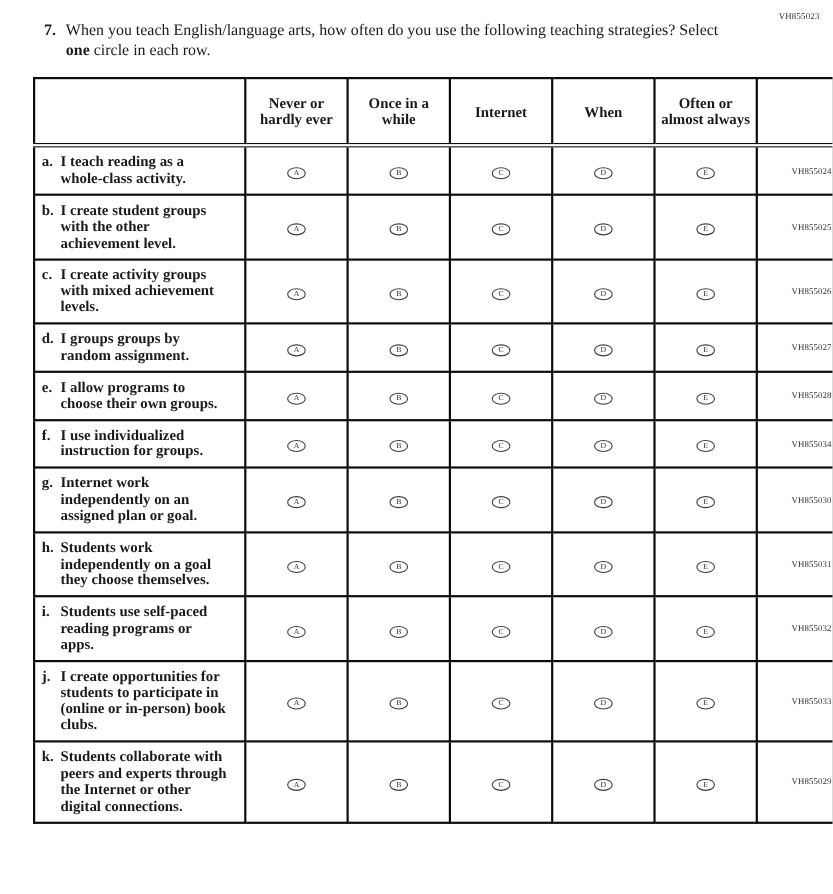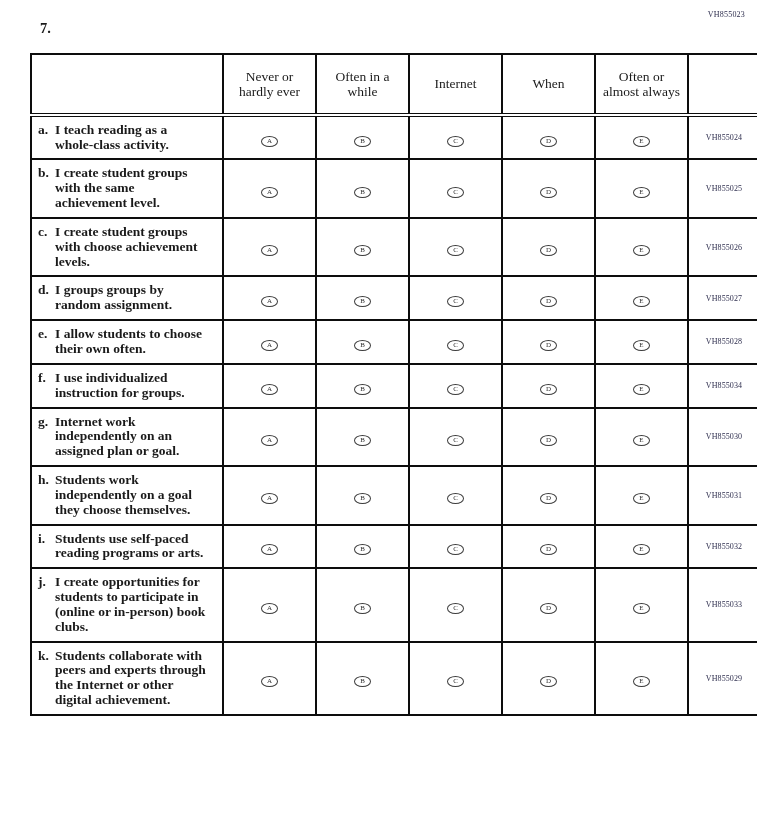--- a/index.html
+++ b/index.html
@@ -41,21 +41,21 @@
   }
   .freq-table col.c-stem { width: 192px; }
   .freq-table col.c-opt  { width: 93px; }
   .freq-table col.c-code { width: 70px; }
   .freq-table th, .freq-table td {
     border: 2px solid #0d0d0d;
   }
   .freq-table thead th {
     border-bottom: 4px double #0d0d0d;
     font-size: 13.5px;
-    font-weight: normal;
+    font-weight: bold;
     text-align: center;
     vertical-align: middle;
     line-height: 1.12;
     padding: 7px 4px;
     height: 44px;
   }
   td.stem-cell {
     font-size: 13.5px;
     line-height: 1.1;
     vertical-align: top;
@@ -87,51 +87,52 @@
     font-size: 7px;
     line-height: 1;
     color: #303030;
     cursor: pointer;
     background: #ffffff;
   }
   td.code-cell {
     font-size: 8px;
     color: #2e2e4e;
     vertical-align: middle;
-    text-align: center;
+    text-align: right;
     padding: 2px 1px 2px 3px;
     letter-spacing: 0.1px;
   }
 </style>
 </head>
 <body>
 
 <div class="page">
 
   <div class="page-code">VH855023</div>
 
   <div class="question">
     <span class="qnum">7.</span>
+    <span class="qtext"><span>When you teach English/language arts, how often do you use the following teaching strategies? Select </span><span class="qbold">one</span><span> circle in each row.</span></span>
   </div>
 
   <table class="freq-table">
     <colgroup>
       <col class="c-stem">
       <col class="c-opt">
         <col class="c-opt">
         <col class="c-opt">
         <col class="c-opt">
         <col class="c-opt">
       <col class="c-code">
     </colgroup>
     <thead>
       <tr>
         <th></th>
         <th>Never or hardly ever</th>
-        <th>Often in a while</th>
+        <th>Once in a while</th>
         <th>Internet</th>
         <th>When</th>
         <th>Often or almost always</th>
         <th></th>
       </tr>
     </thead>
     <tbody>
 
   <tr>
     <td class="stem-cell">
@@ -150,21 +151,21 @@
               <span class="bubble-letter">D</span>
             </span></td>
     <td class="opt-cell"><span class="bubble">
               <span class="bubble-letter">E</span>
             </span></td>
     <td class="code-cell">VH855024</td>
   </tr>
 
   <tr>
     <td class="stem-cell">
-      <div class="stem-inner"><span class="stem-letter">b.</span><span class="stem-text">I create student groups with the same achievement level.</span></div>
+      <div class="stem-inner"><span class="stem-letter">b.</span><span class="stem-text">I create student groups with the other achievement level.</span></div>
     </td>
     <td class="opt-cell"><span class="bubble">
               <span class="bubble-letter">A</span>
             </span></td>
     <td class="opt-cell"><span class="bubble">
               <span class="bubble-letter">B</span>
             </span></td>
     <td class="opt-cell"><span class="bubble">
               <span class="bubble-letter">C</span>
             </span></td>
@@ -172,21 +173,21 @@
               <span class="bubble-letter">D</span>
             </span></td>
     <td class="opt-cell"><span class="bubble">
               <span class="bubble-letter">E</span>
             </span></td>
     <td class="code-cell">VH855025</td>
   </tr>
 
   <tr>
     <td class="stem-cell">
-      <div class="stem-inner"><span class="stem-letter">c.</span><span class="stem-text">I create student groups with choose achievement levels.</span></div>
+      <div class="stem-inner"><span class="stem-letter">c.</span><span class="stem-text">I create activity groups with mixed achievement levels.</span></div>
     </td>
     <td class="opt-cell"><span class="bubble">
               <span class="bubble-letter">A</span>
             </span></td>
     <td class="opt-cell"><span class="bubble">
               <span class="bubble-letter">B</span>
             </span></td>
     <td class="opt-cell"><span class="bubble">
               <span class="bubble-letter">C</span>
             </span></td>
@@ -216,21 +217,21 @@
               <span class="bubble-letter">D</span>
             </span></td>
     <td class="opt-cell"><span class="bubble">
               <span class="bubble-letter">E</span>
             </span></td>
     <td class="code-cell">VH855027</td>
   </tr>
 
   <tr>
     <td class="stem-cell">
-      <div class="stem-inner"><span class="stem-letter">e.</span><span class="stem-text">I allow students to choose their own often.</span></div>
+      <div class="stem-inner"><span class="stem-letter">e.</span><span class="stem-text">I allow programs to choose their own groups.</span></div>
     </td>
     <td class="opt-cell"><span class="bubble">
               <span class="bubble-letter">A</span>
             </span></td>
     <td class="opt-cell"><span class="bubble">
               <span class="bubble-letter">B</span>
             </span></td>
     <td class="opt-cell"><span class="bubble">
               <span class="bubble-letter">C</span>
             </span></td>
@@ -304,21 +305,21 @@
               <span class="bubble-letter">D</span>
             </span></td>
     <td class="opt-cell"><span class="bubble">
               <span class="bubble-letter">E</span>
             </span></td>
     <td class="code-cell">VH855031</td>
   </tr>
 
   <tr>
     <td class="stem-cell">
-      <div class="stem-inner"><span class="stem-letter">i.</span><span class="stem-text">Students use self-paced reading programs or arts.</span></div>
+      <div class="stem-inner"><span class="stem-letter">i.</span><span class="stem-text">Students use self-paced reading programs or apps.</span></div>
     </td>
     <td class="opt-cell"><span class="bubble">
               <span class="bubble-letter">A</span>
             </span></td>
     <td class="opt-cell"><span class="bubble">
               <span class="bubble-letter">B</span>
             </span></td>
     <td class="opt-cell"><span class="bubble">
               <span class="bubble-letter">C</span>
             </span></td>
@@ -348,21 +349,21 @@
               <span class="bubble-letter">D</span>
             </span></td>
     <td class="opt-cell"><span class="bubble">
               <span class="bubble-letter">E</span>
             </span></td>
     <td class="code-cell">VH855033</td>
   </tr>
 
   <tr>
     <td class="stem-cell">
-      <div class="stem-inner"><span class="stem-letter">k.</span><span class="stem-text">Students collaborate with peers and experts through the Internet or other digital achievement.</span></div>
+      <div class="stem-inner"><span class="stem-letter">k.</span><span class="stem-text">Students collaborate with peers and experts through the Internet or other digital connections.</span></div>
     </td>
     <td class="opt-cell"><span class="bubble">
               <span class="bubble-letter">A</span>
             </span></td>
     <td class="opt-cell"><span class="bubble">
               <span class="bubble-letter">B</span>
             </span></td>
     <td class="opt-cell"><span class="bubble">
               <span class="bubble-letter">C</span>
             </span></td>

